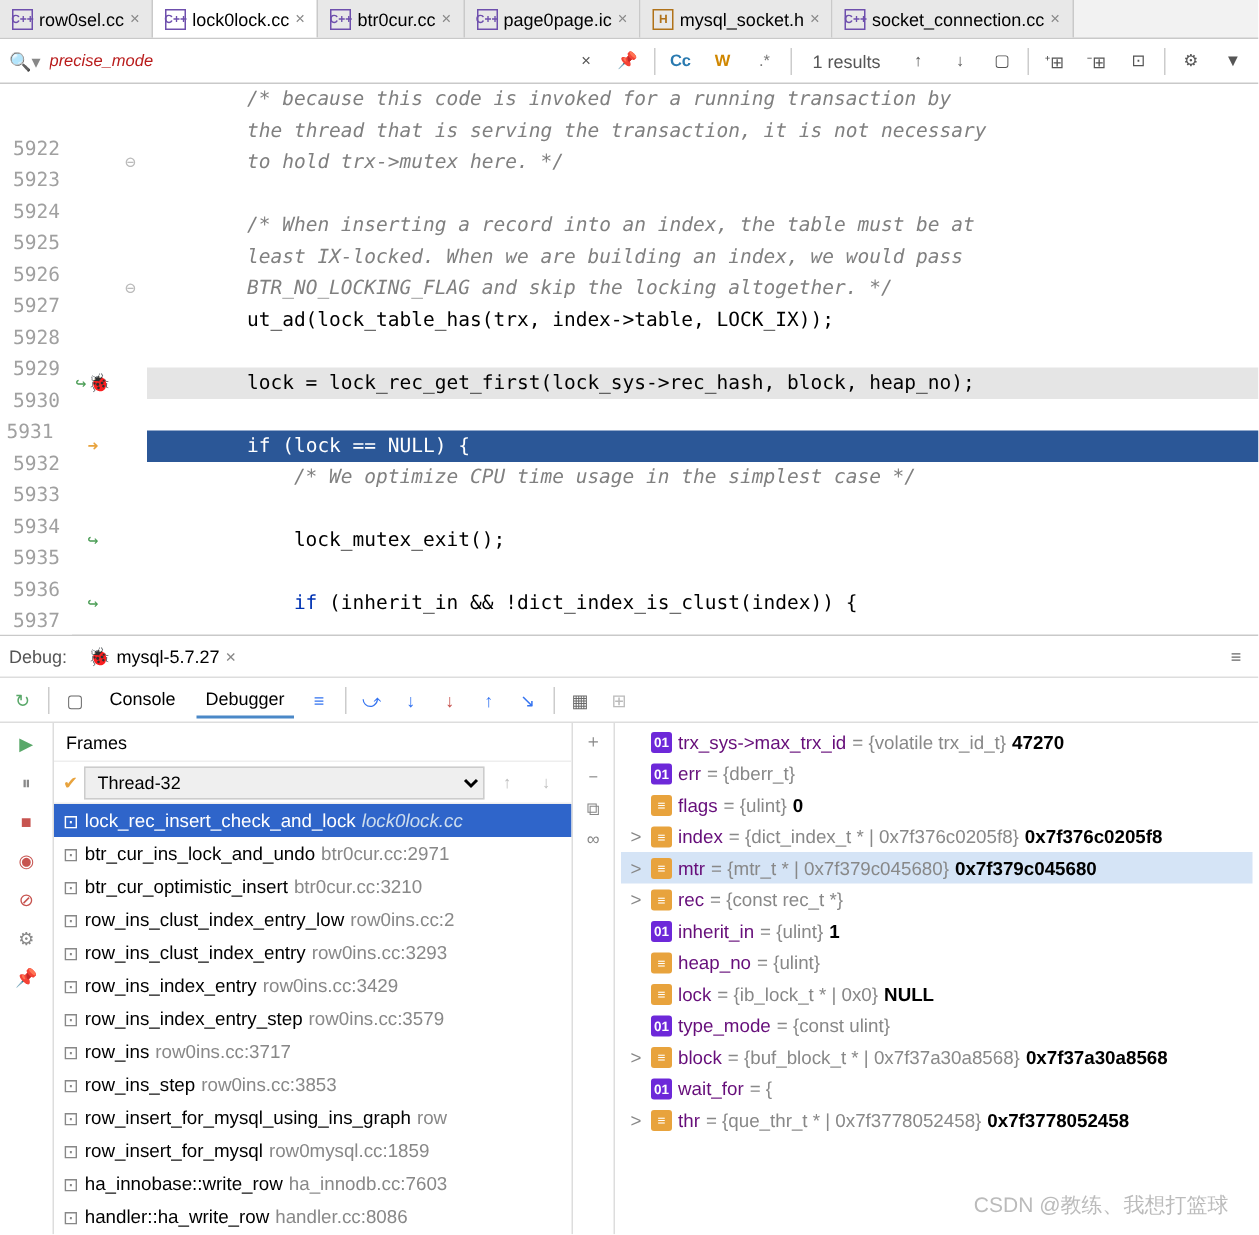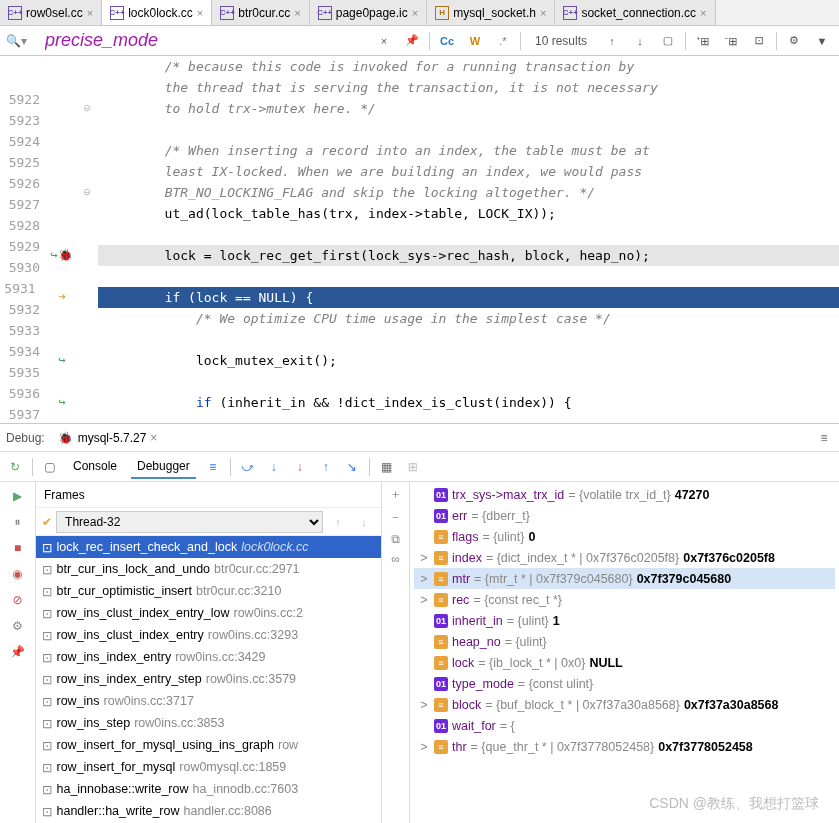--- a/index.html
+++ b/index.html
@@ -4,21 +4,21 @@
 <style>
   * { margin: 0; padding: 0; box-sizing: border-box; }
   body { font-family: "Segoe UI", Arial, sans-serif; font-size: 12px; background: #fff; color: #000; width: 839px; height: 823px; overflow: hidden; position: relative; }
   .tabs { display: flex; border-bottom: 1px solid #c9c9c9; height: 26px; background: #f2f2f2; }
   .tab { display: flex; align-items: center; padding: 0 8px; border-right: 1px solid #c9c9c9; background: #e8e8e8; cursor: pointer; font-size: 12px; gap: 4px; }
   .tab.active { background: #fff; }
   .tab .ficon { width: 14px; height: 14px; display: inline-flex; align-items: center; justify-content: center; }
   .tab .close { color: #888; font-size: 11px; }
   .searchbar { display: flex; align-items: center; height: 30px; border-bottom: 1px solid #c9c9c9; padding: 0 6px; gap: 6px; }
   .searchbar .mag { color: #888; }
-  .searchbar input { flex: 1; border: none; outline: none; font-size: 18px; font-style: italic; color: #a21caf; margin-left: 12px; }
+  .searchbar input { flex: 1; border: none; outline: none; font-size: 11px; font-style: italic; color: #b91c1c; }
   .sbtn { width: 22px; height: 22px; display: flex; align-items: center; justify-content: center; color: #555; cursor: pointer; border-radius: 3px; font-size: 11px; }
   .sbtn.cc { color: #2a7ab0; font-weight: bold; }
   .sbtn.w { color: #d08700; font-weight: bold; }
   .sbtn.regex { color: #777; }
   .results { color: #555; padding: 0 8px; }
   .editor { display: flex; height: 368px; border-bottom: 1px solid #c9c9c9; }
   .gutter { width: 48px; text-align: right; padding-right: 8px; color: #a0a0a0; font-family: "Consolas", monospace; font-size: 13px; line-height: 21px; user-select: none; background: #fff; }
   .markers { width: 28px; font-family: monospace; font-size: 12px; line-height: 21px; color: #888; }
   .markers .mrow { height: 21px; display:flex; align-items:center; justify-content:center; gap:1px;}
   .foldcol { width: 22px; line-height: 21px; color: #bbb; font-family: monospace; }
@@ -114,21 +114,21 @@
 <div class="searchbar">
   <span class="mag">🔍▾</span>
   <input value="precise_mode" style="">
   <span class="sbtn">×</span>
   <span class="sbtn">📌</span>
   <div class="divider"></div>
   <span class="sbtn cc">Cc</span>
   <span class="sbtn w">W</span>
   <span class="sbtn regex">.*</span>
   <div class="divider"></div>
-  <span class="results">10 results</span>
+  <span class="results">1 results</span>
   <span class="sbtn">↑</span>
   <span class="sbtn">↓</span>
   <span class="sbtn">▢</span>
   <div class="divider"></div>
   <span class="sbtn">⁺⊞</span>
   <span class="sbtn">⁻⊞</span>
   <span class="sbtn">⊡</span>
   <div class="divider"></div>
   <span class="sbtn">⚙</span>
   <span class="sbtn">▼</span>

